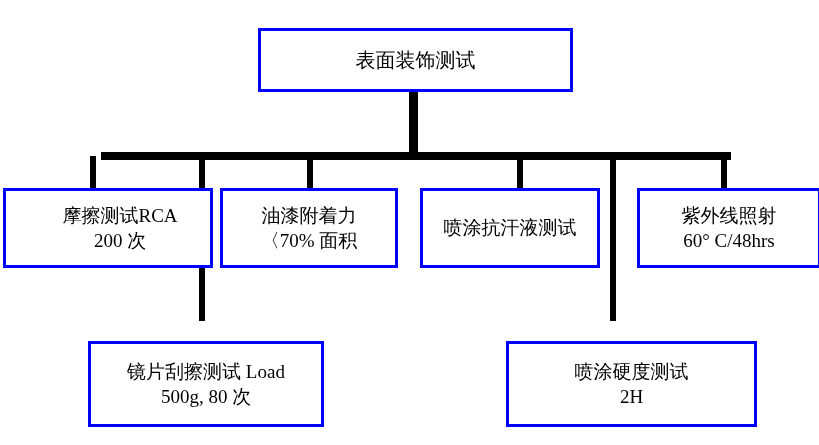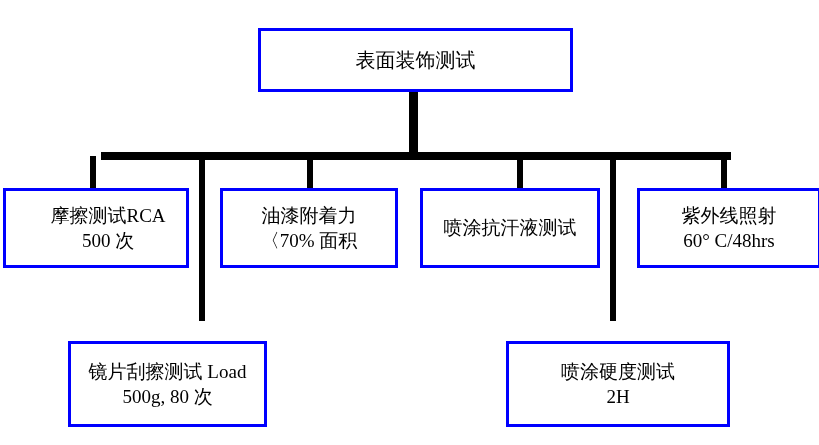--- a/index.html
+++ b/index.html
@@ -40,32 +40,32 @@
     top: 28px;
     width: 315px;
     height: 64px;
     font-size: 20px;
   }
   .node-l2 {
     top: 188px;
     height: 80px;
     font-size: 19px;
   }
-  .node-l2.n1 { left: 3px;   width: 186px; padding-left: 24px; }
+  .node-l2.n1 { left: 3px;   width: 210px; padding-left: 24px; }
   .node-l2.n2 { left: 220px; width: 178px; }
   .node-l2.n3 { left: 420px; width: 180px; }
   .node-l2.n4 { left: 637px; width: 184px; }
 
   .node-l3 {
     top: 341px;
     height: 86px;
     font-size: 19px;
   }
-  .node-l3.b1 { left: 68px;  width: 199px; }
-  .node-l3.b2 { left: 506px; width: 224px; }
+  .node-l3.b1 { left: 88px;  width: 236px; }
+  .node-l3.b2 { left: 506px; width: 251px; }
 
   .conn {
     position: absolute;
     background: #000000;
   }
   
   .conn-root-stem {
     left: 409px;
     top: 92px;
     width: 9px;
@@ -112,21 +112,21 @@
   <div class="conn drop d1"></div>
   <div class="conn drop d2"></div>
   <div class="conn drop d3"></div>
   <div class="conn drop d4"></div>
 
   <div class="conn long-drop ld1"></div>
   <div class="conn long-drop ld2"></div>
 
   <div class="node node-l2 n1">
     <span class="line1">摩擦测试RCA</span>
-    <span class="line2">500 次</span>
+    <span class="line2">200 次</span>
   </div>
 
   <div class="node node-l2 n2">
     <span class="line1">油漆附着力</span>
     <span class="line2">〈70% 面积</span>
   </div>
 
   <div class="node node-l2 n3">
     <span class="line1">喷涂抗汗液测试</span>
   </div>

